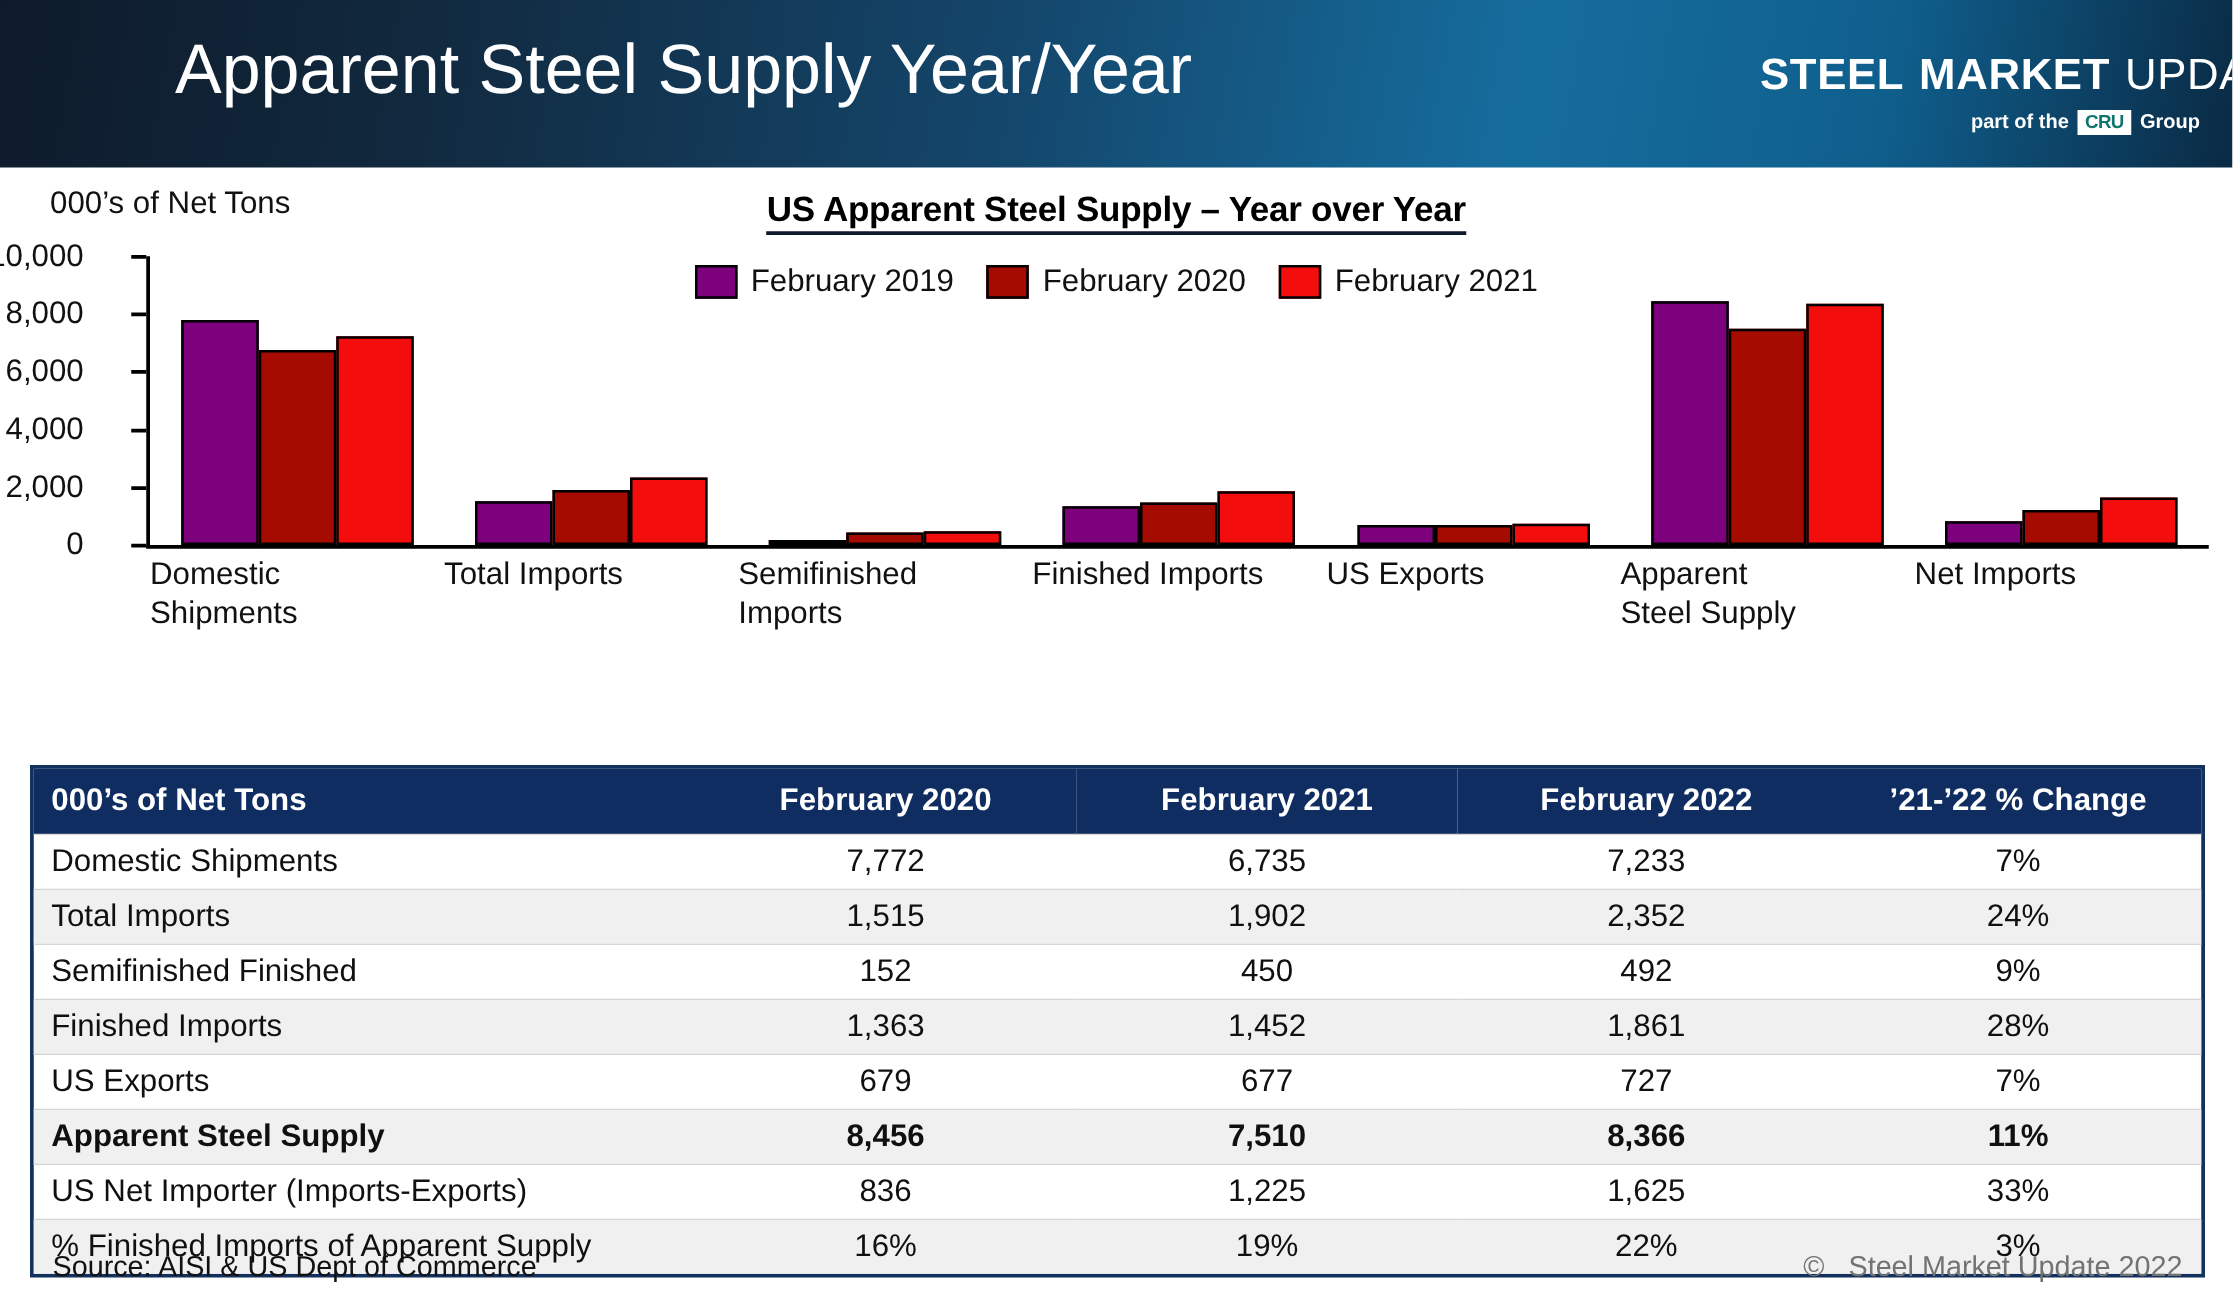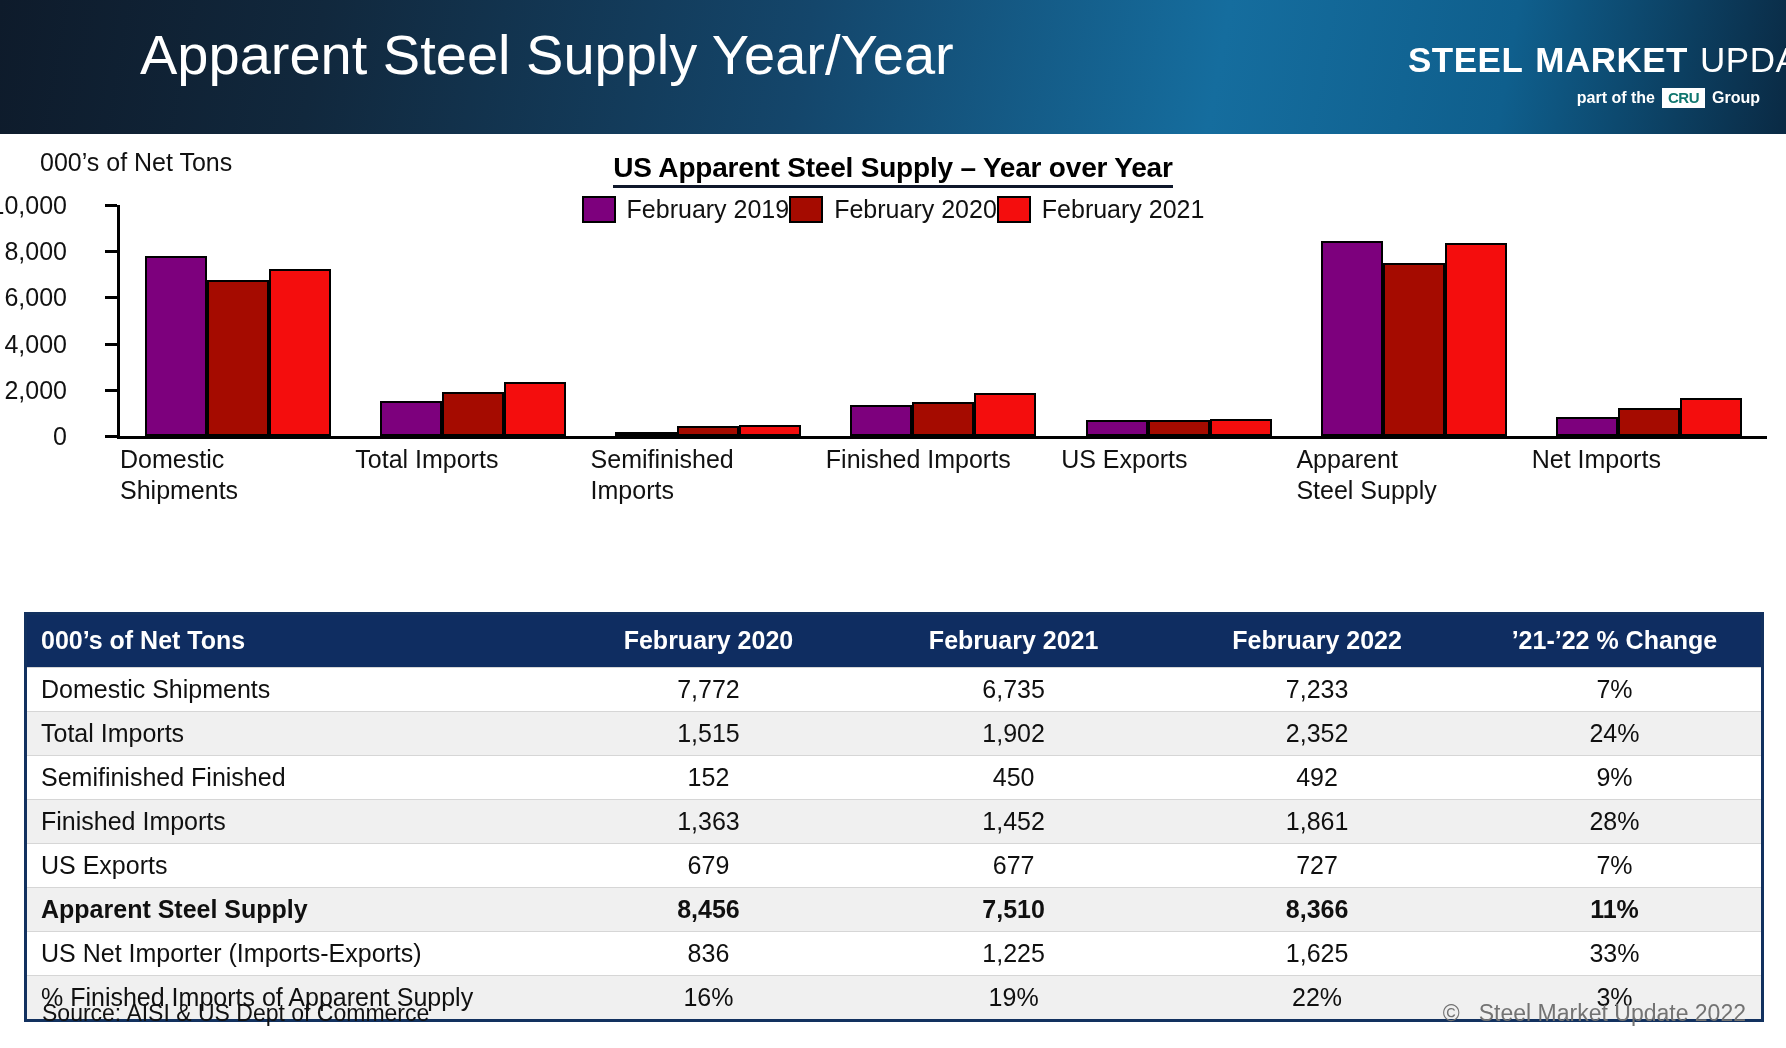--- a/index.html
+++ b/index.html
@@ -105,25 +105,26 @@
     color: #000000;
     letter-spacing: -0.2px;
   }
   .chart-title span {
     border-bottom: 3px solid #0f172a;
     padding-bottom: 2px;
   }
 
   .legend {
     position: absolute;
-    left: 0; top: 195px;
+    left: 0; top: 211px;
     width: 1786px;
     display: flex;
     justify-content: center;
     align-items: flex-start;
+    gap: 26px;
   }
   .legend-item { display: flex; align-items: center; gap: 11px; }
   .legend-swatch {
     width: 34px; height: 27px;
     border: 2px solid #000;
   }
   .legend-label {
     font-size: 25px; color: #111;
     font-family: "Liberation Sans", sans-serif;
   }

